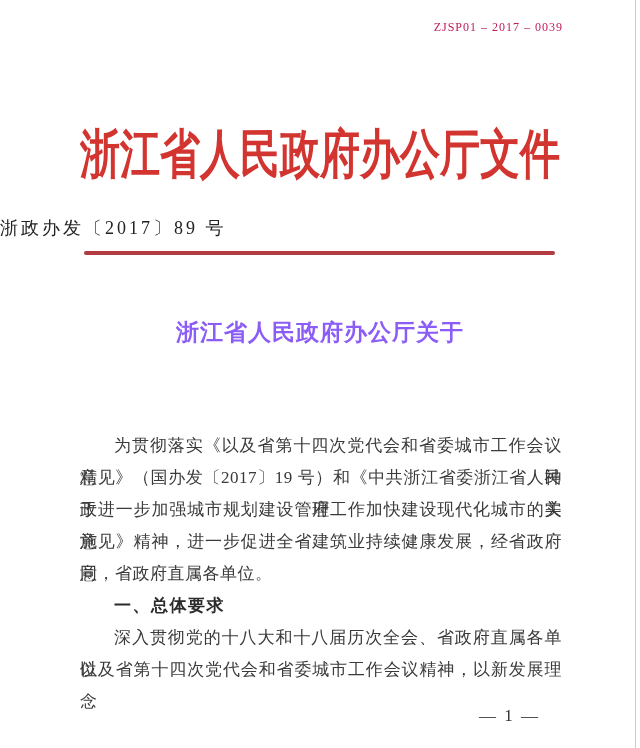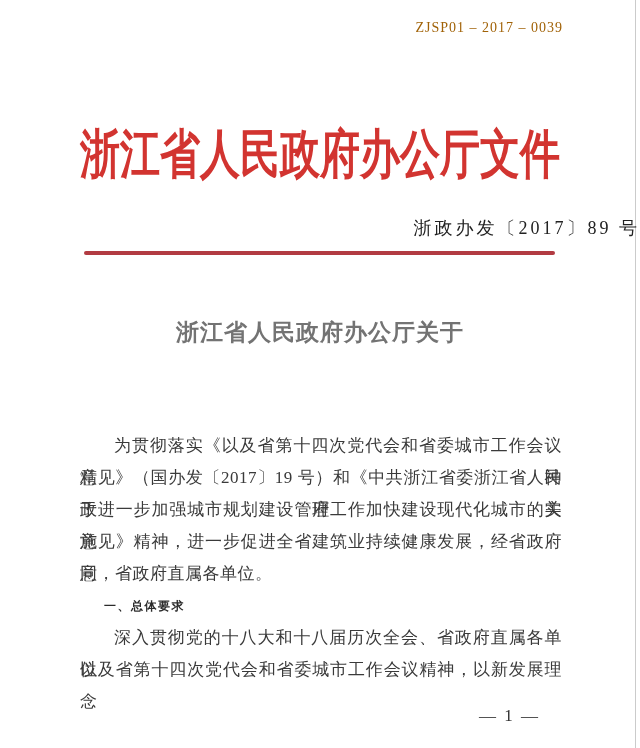--- a/index.html
+++ b/index.html
@@ -10,67 +10,67 @@
     overflow:hidden;
     font-family:"Liberation Serif","DejaVu Serif",serif;
     color:var(--text,#3a3a3a);
   }
   .scan-edge{
     position:absolute;top:0;bottom:0;right:4px;width:1px;
     background:#cbcbcb;
   }
   .doc-code{
     position:absolute;top:20px;right:77px;
-    font-size:14px;letter-spacing:1px;color:#a16207;
+    font-size:12px;letter-spacing:1px;color:#be185d;
     white-space:nowrap;
   }
   .org-header{
     position:absolute;top:118px;left:0;width:100%;
     text-align:center;
     font-size:40px;font-weight:bold;
     color:var(--header-red,#d23430);
     letter-spacing:0px;
     transform:scaleY(1.32);
     transform-origin:center top;
     white-space:nowrap;
   }
   .doc-number{
     position:absolute;top:216px;left:0;width:100%;
-    text-align:right;
+    text-align:left;
     font-size:18px;letter-spacing:3px;color:#222;
     white-space:nowrap;
   }
   .red-rule{
     position:absolute;top:251px;left:84px;width:471px;height:4px;
     background:var(--rule-red,#b23b42);
     border-radius:2px;
   }
   .doc-title{
     position:absolute;top:314px;left:0;width:100%;
     text-align:center;
     font-size:23px;font-weight:bold;line-height:38px;
-    color:#737373;letter-spacing:1px;
+    color:#8b5cf6;letter-spacing:1px;
   }
   .body-lines{
     position:absolute;top:430px;left:80px;width:482px;
     font-size:17px;color:var(--text,#3a3a3a);
   }
   .line{
     line-height:32px;height:32px;
     letter-spacing:0.5px;
   }
   .line.stretch{
     text-align:justify;
     text-align-last:justify;
   }
   .line.indent{text-indent:2em;}
   .line.bold{
     font-weight:bold;
     font-family:"Liberation Sans","DejaVu Sans",sans-serif;
-    font-size:12px;letter-spacing:1.5px;color:#2b2b2b;
+    font-size:17px;letter-spacing:1.5px;color:#2b2b2b;
   }
   .page-number{
     position:absolute;top:706px;left:80px;width:482px;
     text-align:right;padding-right:22px;box-sizing:border-box;
     font-size:17px;letter-spacing:2px;color:#333;
     white-space:nowrap;
   }
 </style>
 </head>
 <body>

